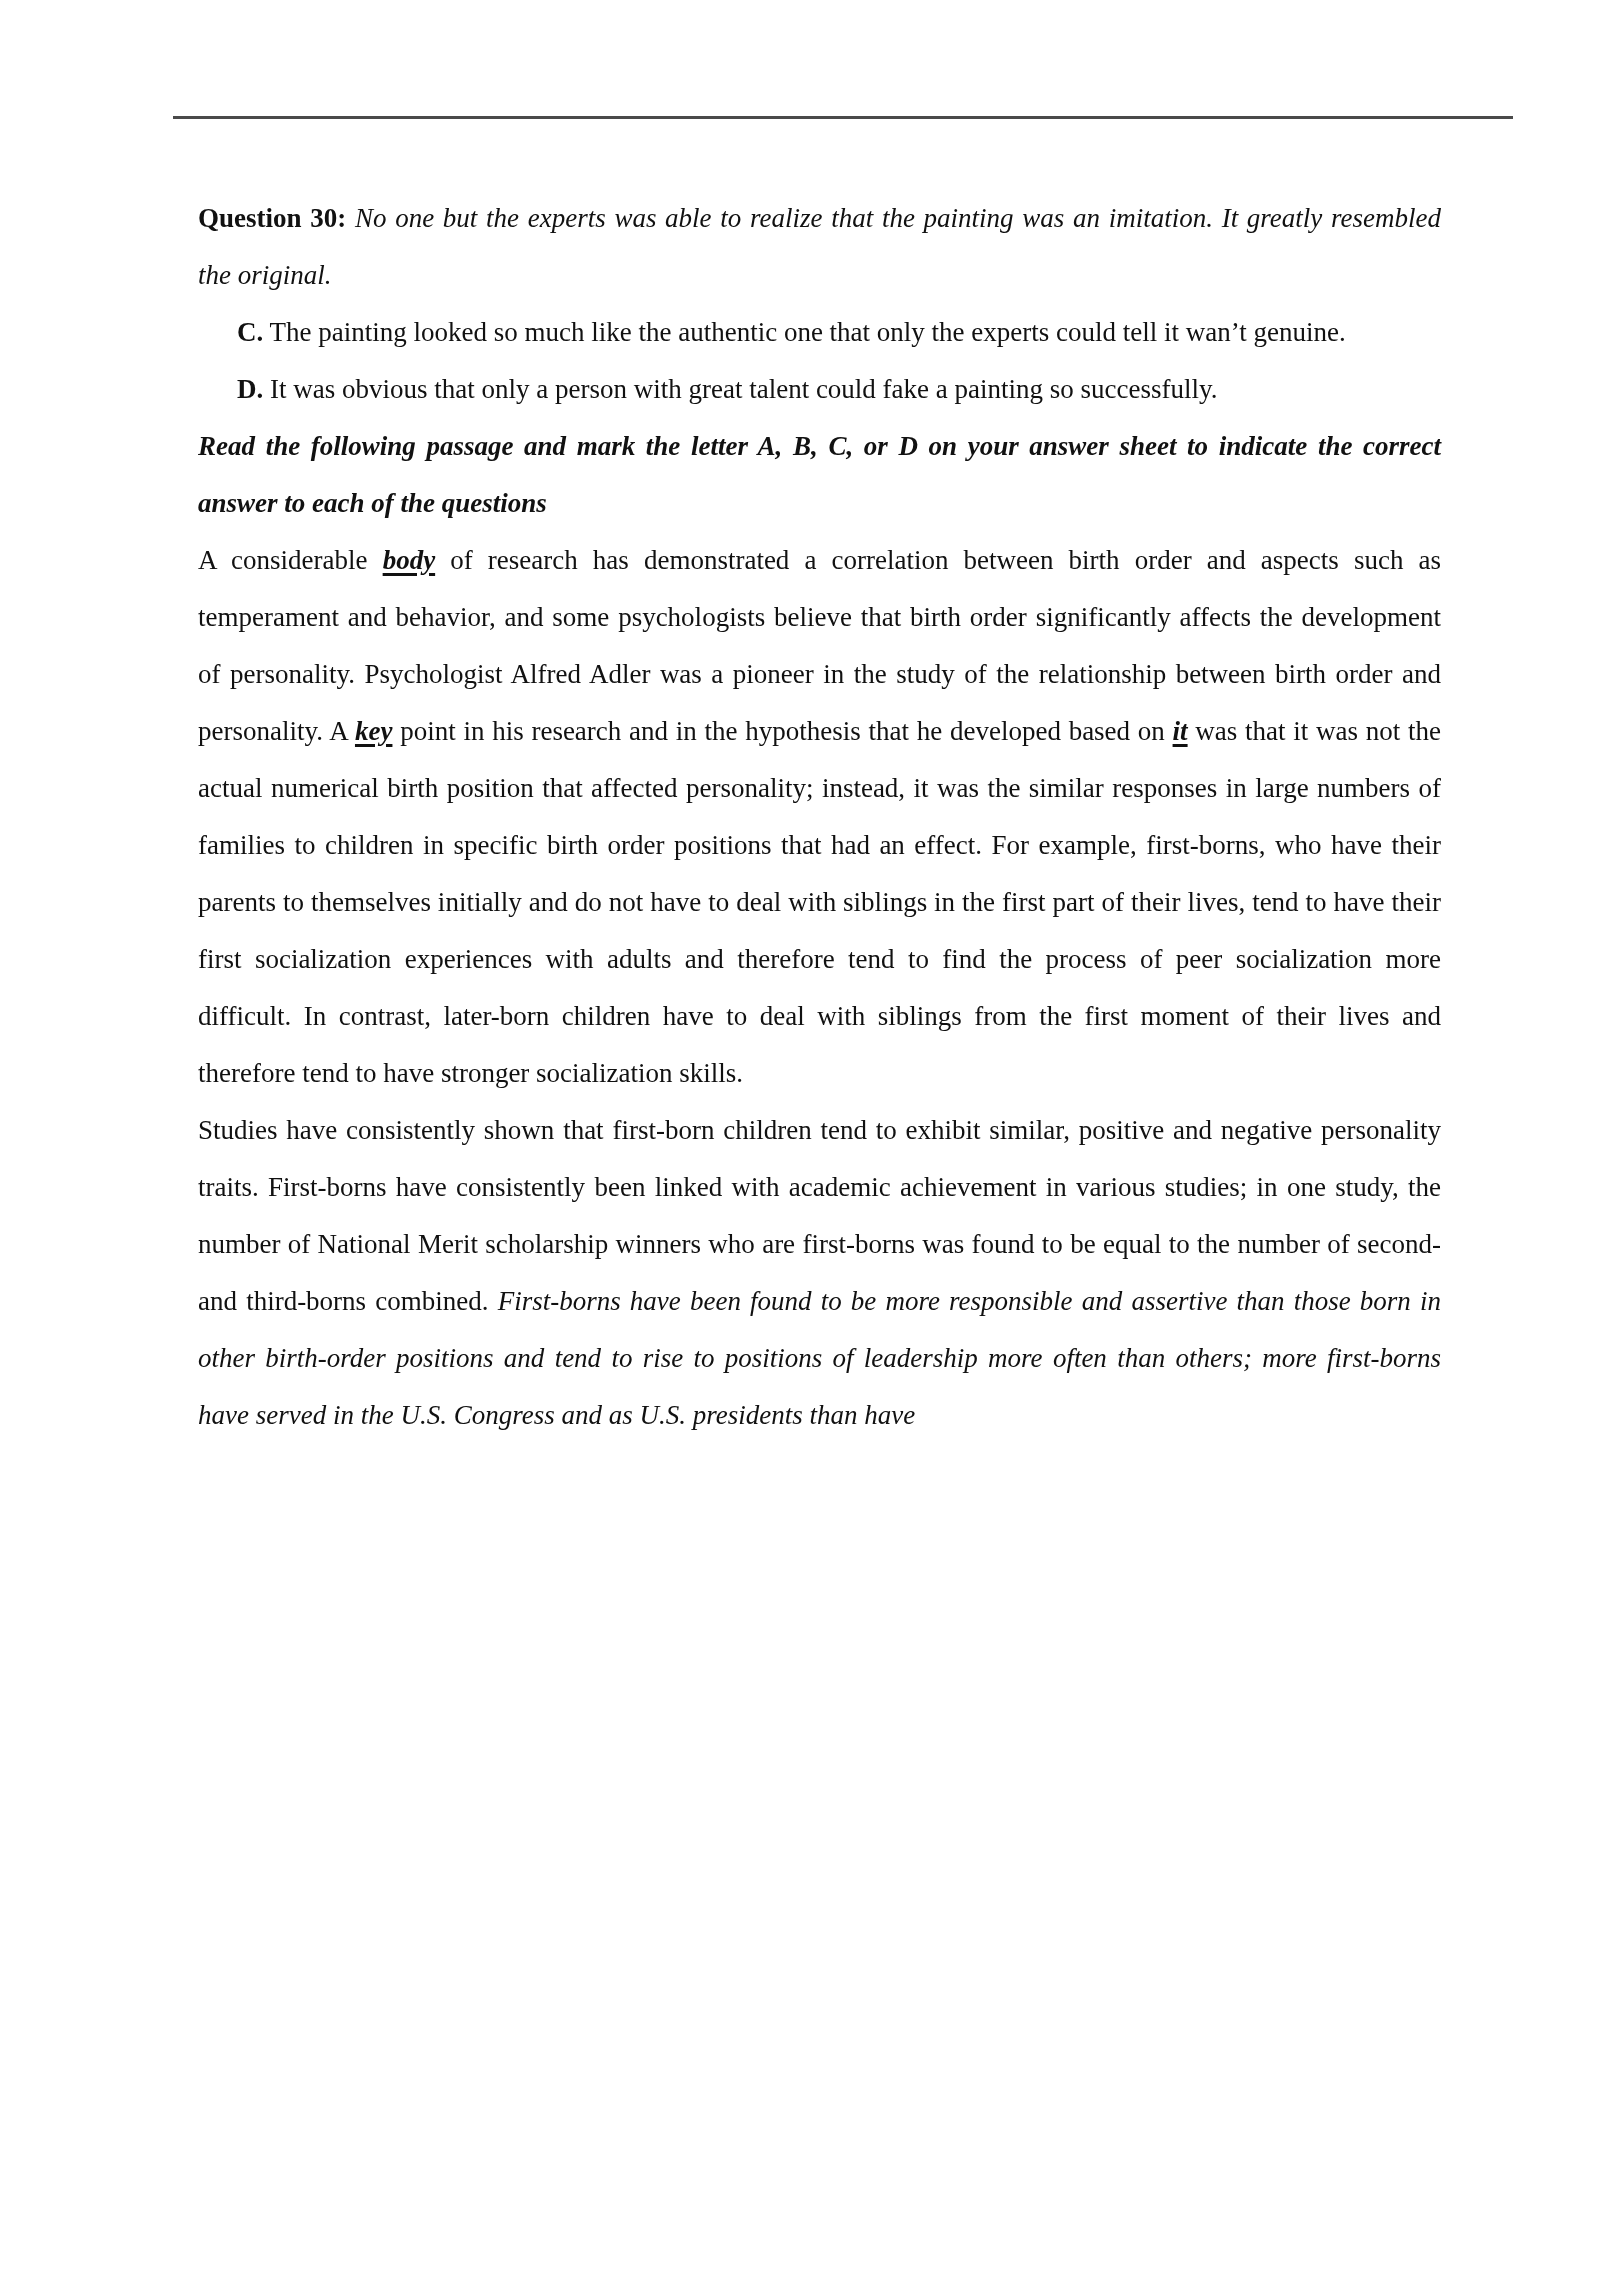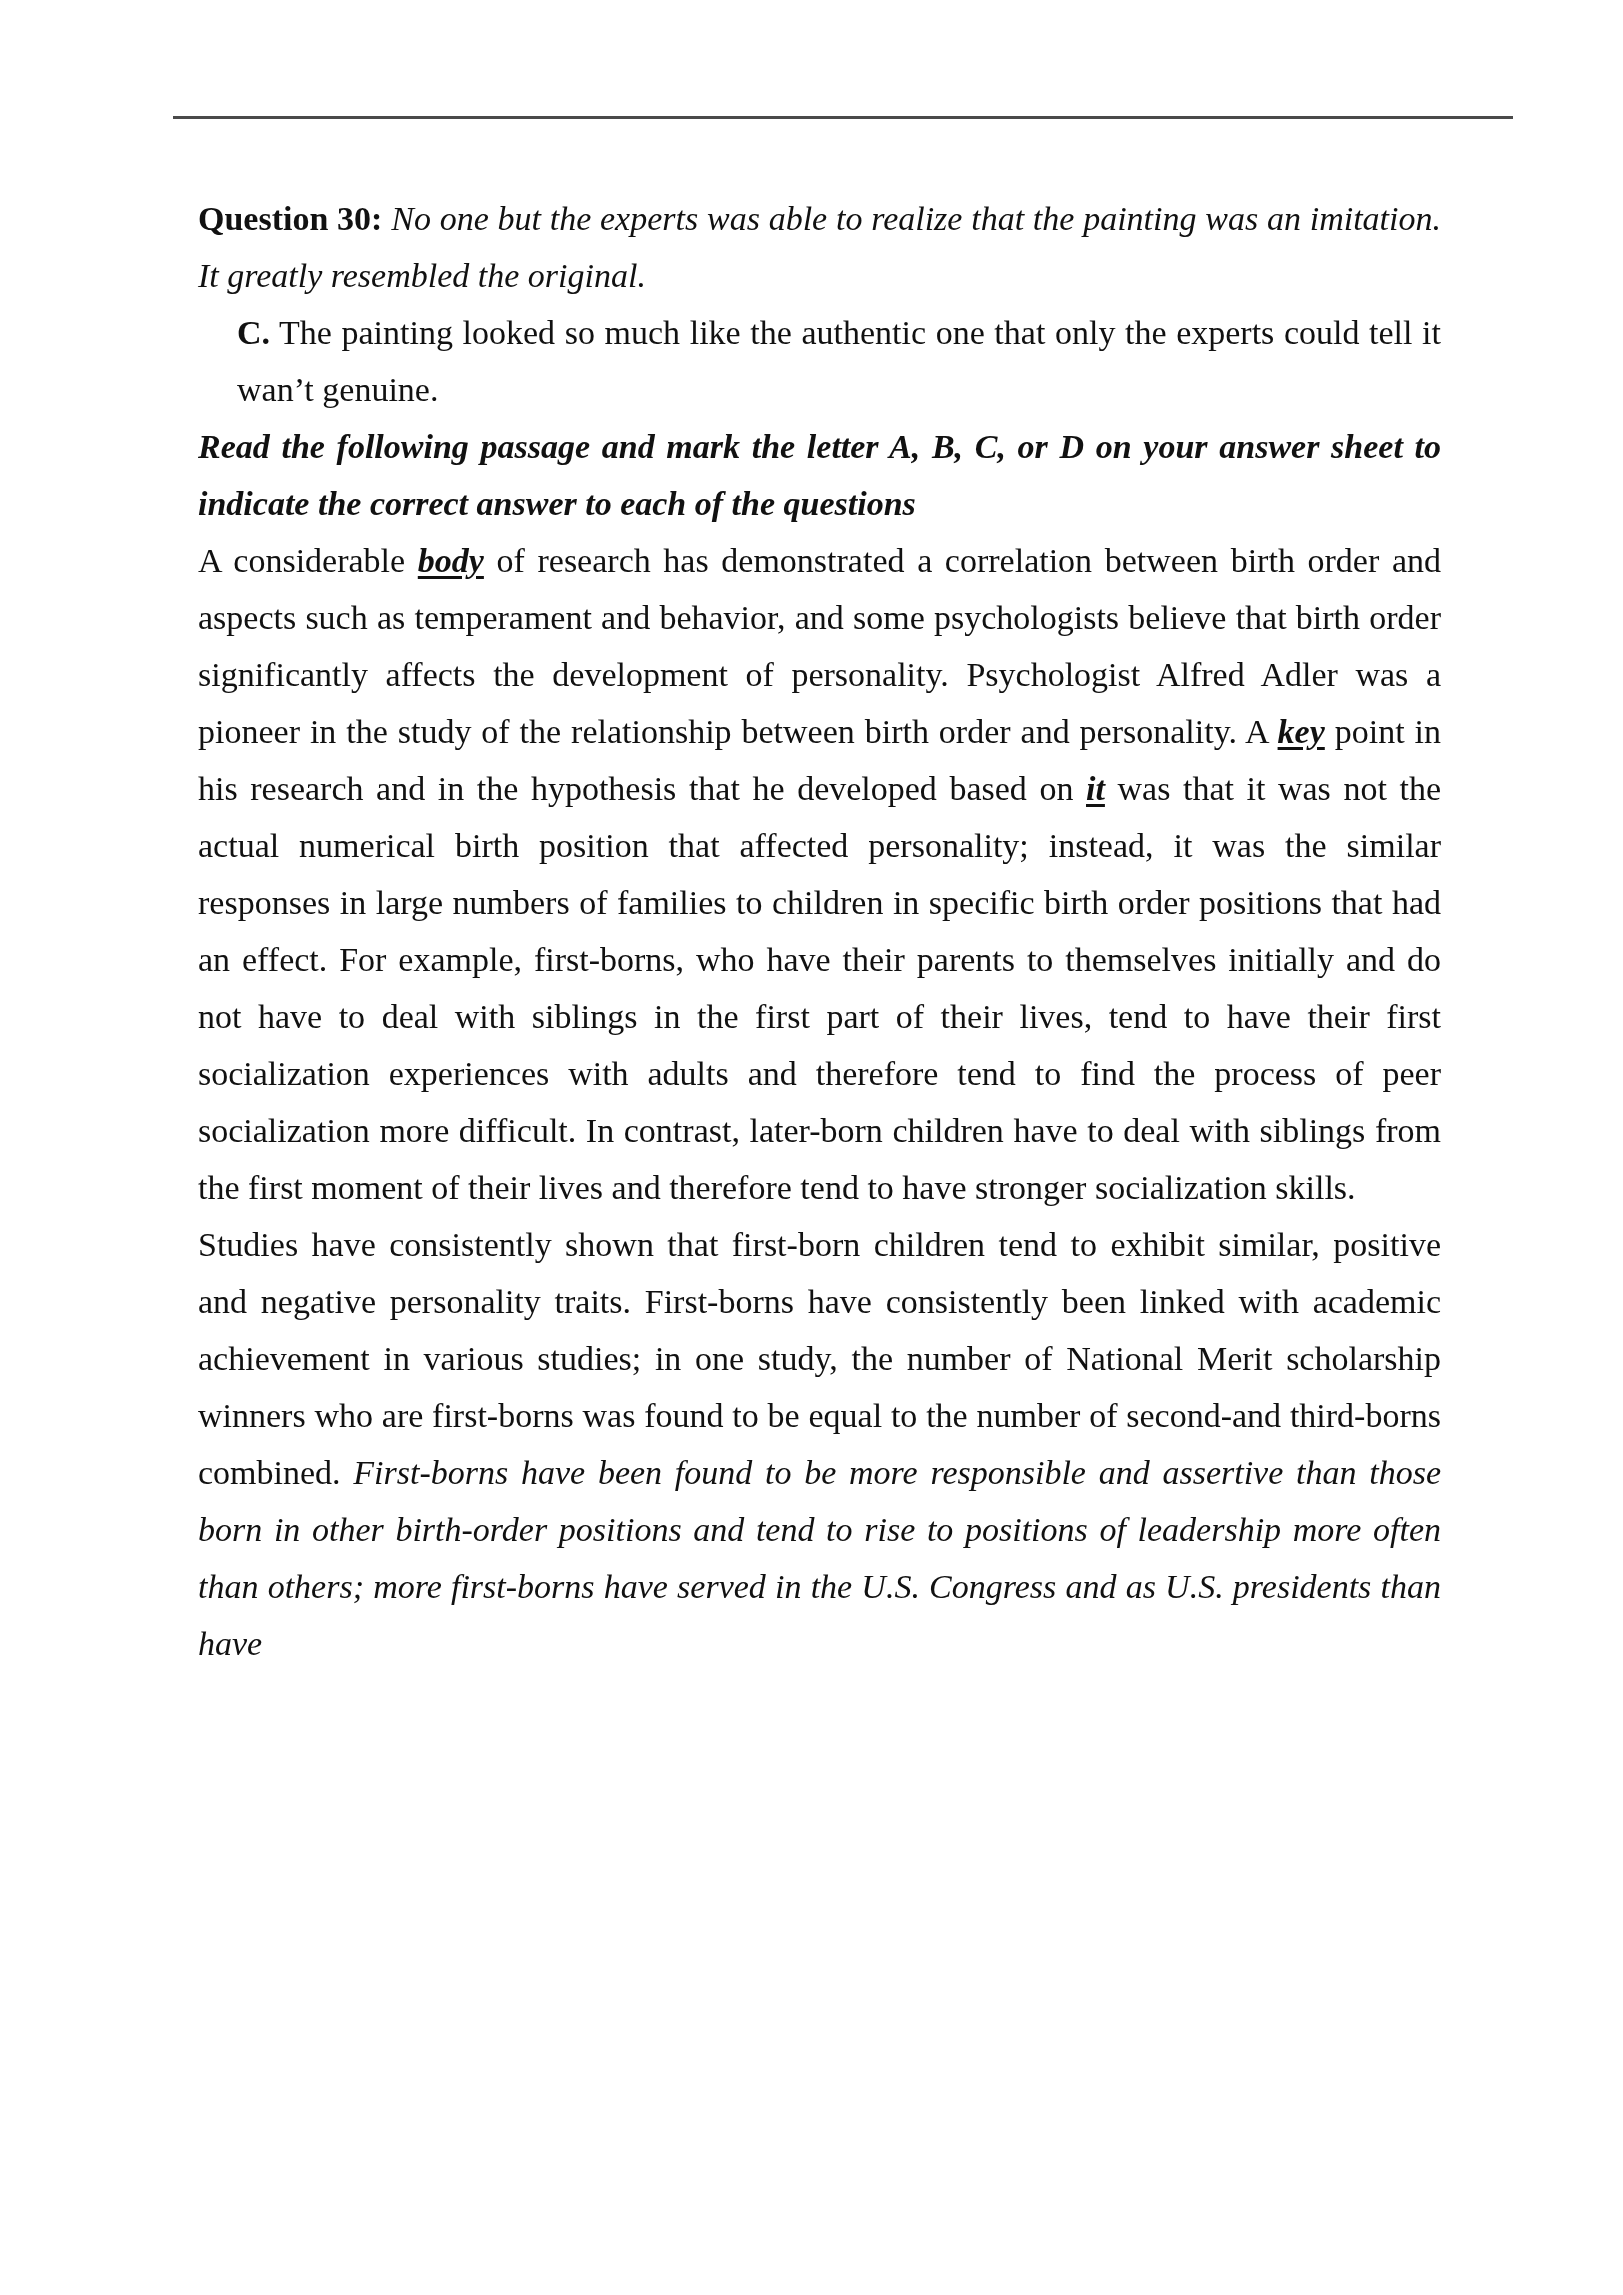--- a/index.html
+++ b/index.html
@@ -1,38 +1,39 @@
 <!DOCTYPE html>
 <html style="font-size:10.5px"><head>
 <meta charset="utf-8">
 <style>
   html, body { margin: 0; padding: 0; background: #ffffff; }
   body { width: 1623px; height: 2295px; position: relative; overflow: hidden;
          font-family: "Liberation Serif", "DejaVu Serif", serif; color: #111; }
   .rule { position: absolute; left: 173px; top: 116px; width: 1340px; height: 2.6px; background: #4a4a4a; }
   .page { position: absolute; left: 198px; top: 190px; width: 1243px;
-          font-size: 34px; line-height: 57px; }
+          font-size: 27px; line-height: 57px; }
   p { margin: 0; text-align: justify; text-align-last: left; }
   .indent { padding-left: 39px; }
   .b { font-weight: bold; }
   .i { font-style: italic; }
   .bu { font-weight: bold; text-decoration: underline; text-decoration-thickness: 2.6px; text-underline-offset: 3.9px; font-style: italic; }
   .instr { font-weight: bold; font-style: italic; }
 </style>
 </head>
 <body>
 
 <div class="rule"></div>
 
 <div class="page">
   <p>
     <span class="b">Question 30:</span>
     <span class="i">No one but the experts was able to realize that the painting was an imitation. It greatly resembled the original.</span>
   </p>
   <p class="indent"><span class="b">C.</span> <span>The painting looked so much like the authentic one that only the experts could tell it wan’t genuine.</span></p>
+  <p class="indent"><span class="b">D.</span> <span>It was obvious that only a person with great talent could fake a painting so successfully.</span></p>
 
   <p class="instr">Read the following passage and mark the letter A, B, C, or D on your answer sheet to indicate the correct answer to each of the questions</p>
 
   <p><span>A considerable </span><span class="bu">body</span><span> of research has demonstrated a correlation between birth order and aspects such as temperament and behavior, and some psychologists believe that birth order significantly affects the development of personality. Psychologist Alfred Adler was a pioneer in the study of the relationship between birth order and personality. A </span><span class="bu">key</span><span> point in his research and in the hypothesis that he developed based on </span><span class="bu">it</span><span> was that it was not the actual numerical birth position that affected personality; instead, it was the similar responses in large numbers of families to children in specific birth order positions that had an effect. For example, first-borns, who have their parents to themselves initially and do not have to deal with siblings in the first part of their lives, tend to have their first socialization experiences with adults and therefore tend to find the process of peer socialization more difficult. In contrast, later-born children have to deal with siblings from the first moment of their lives and therefore tend to have stronger socialization skills.</span></p>
 
 
   <p><span>Studies have consistently shown that first-born children tend to exhibit similar, positive and negative personality traits. First-borns have consistently been linked with academic achievement in various studies; in one study, the number of National Merit scholarship winners who are first-borns was found to be equal to the number of second-and third-borns combined. </span><span class="i">First-borns have been found to be more responsible and assertive than those born in other birth-order positions and tend to rise to positions of leadership more often than others; more first-borns have served in the U.S. Congress and as U.S. presidents than have</span></p>
 </div>
 
 

